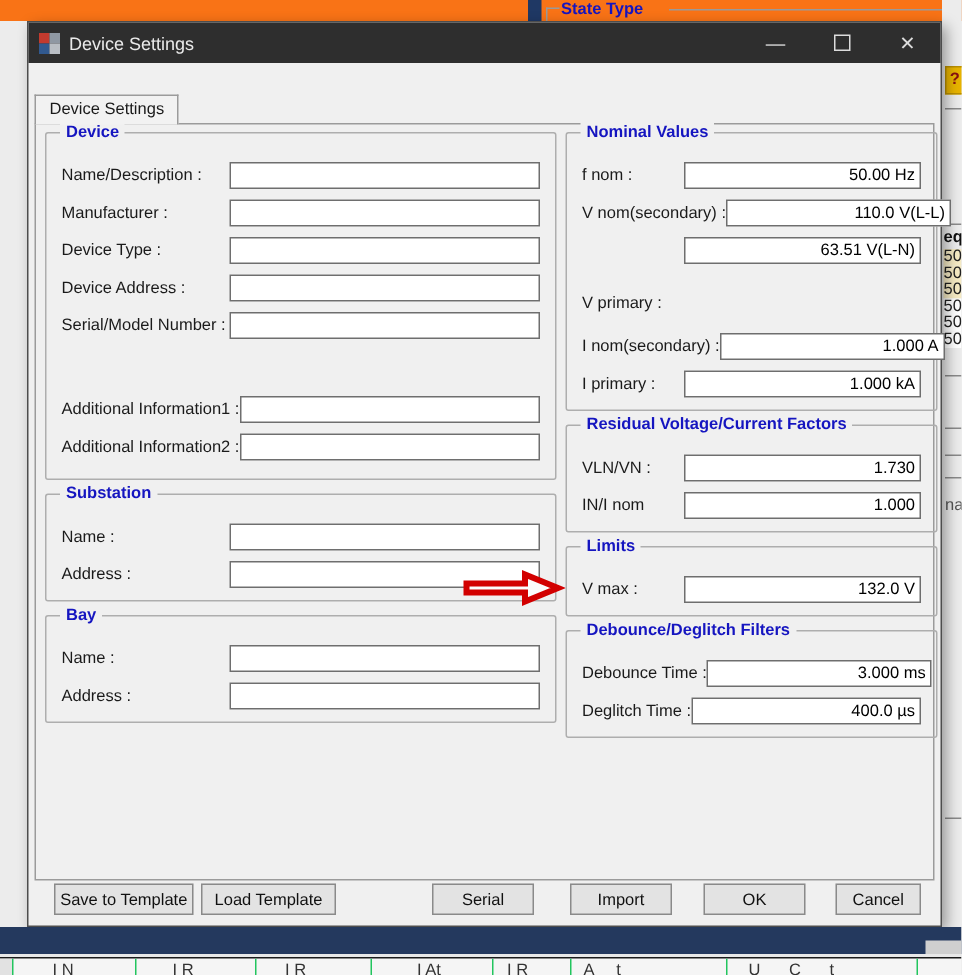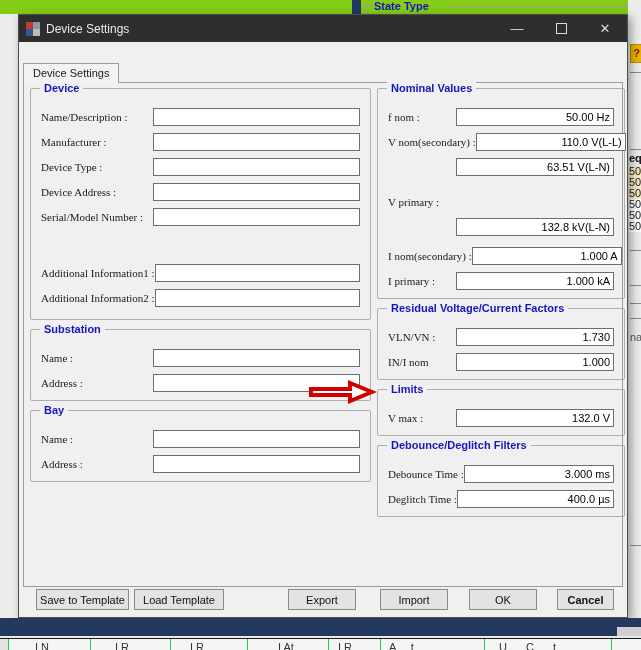--- a/index.html
+++ b/index.html
@@ -2,21 +2,21 @@
 <html><head>
 <meta charset="utf-8">
 <style>
   html,body{margin:0;padding:0;}
   body{
     width:641px;height:650px;position:relative;overflow:hidden;
     background:#ececec;
     font-family:"Liberation Sans", sans-serif;font-size:11px;color:#1a1a1a;
   }
   
-  .bg-top{position:absolute;left:0;top:0;width:641px;height:14px;background:#84cc16;}
+  .bg-top{position:absolute;left:0;top:0;width:641px;height:14px;background:#f97316;}
   .bg-navybar-v{position:absolute;left:352px;top:0;width:9px;height:14px;background:#1f3864;}
   .bg-corner{position:absolute;left:364px;top:5px;width:8px;height:9px;border-left:1px solid #9a9a9a;border-top:1px solid #9a9a9a;}
   .bg-statetype{position:absolute;left:374px;top:0;color:#1515c0;font-weight:bold;}
   .bg-stline{position:absolute;left:446px;top:6px;width:182px;height:1px;background:#9a9a9a;}
   .bg-right{position:absolute;left:628px;top:0;width:13px;height:650px;background:#ececec;}
   .help-badge{position:absolute;left:630px;top:44px;width:11px;height:17px;background:#e8b400;color:#8a1111;
     font-weight:bold;text-align:center;line-height:17px;border:1px solid #b98f00;}
   .frag-line{position:absolute;background:#8a8a8a;height:1px;width:11px;left:630px;}
   .bg-eq{position:absolute;left:629px;top:152px;font-weight:bold;color:#111;}
   .bg-vrow{position:absolute;left:629px;width:12px;height:11px;line-height:11px;color:#222;background:#fff;}
@@ -61,40 +61,40 @@
     border-bottom:none;position:relative;top:1px;z-index:2;}
   .tabpage{position:relative;border:1px solid #9b9b9b;background:#f0f0f0;height:503px;z-index:1;}
   
   .col-left{position:absolute;left:6px;top:5px;width:341px;}
   .col-right{position:absolute;left:353px;top:5px;width:248px;}
   
   .grp{position:relative;border:1px solid #aeaeae;border-radius:2px;margin-bottom:9px;padding:12px 0 8px 0;}
   .grp-title{position:absolute;top:-7px;left:9px;background:#f0f0f0;padding:0 4px;
     color:#1515c0;font-weight:bold;}
   .frow{display:flex;align-items:center;height:18px;margin:7px 10px 0 10px;}
-  .frow .flabel{white-space:nowrap;font-family:Liberation Serif, serif;}
+  .frow .flabel{white-space:nowrap;}
   .frow input{margin-left:auto;height:16px;border:1px solid #6e6e6e;background:#fff;
     font-family:"Liberation Sans", sans-serif;font-size:11px;padding:0 3px;box-sizing:content-box;}
   .col-left .frow input{width:199px;}
   .col-right .frow input{width:150px;text-align:right;}
   .gap-lg{margin-top:38px;}
   .gap-md{margin-top:17px;}
   .gap-sm{margin-top:11px;}
   
   .red-arrow{position:absolute;left:284px;top:297px;width:69px;height:24px;z-index:5;}
   
   .btn-row{position:absolute;left:0;top:574px;width:608px;height:22px;}
   .dlg-btn{position:absolute;height:21px;background:#e3e3e3;border:1px solid #8a8a8a;
     font-family:"Liberation Sans", sans-serif;font-size:11px;color:#111;padding:0;}
   .btn-save{left:17px;width:93px;}
   .btn-load{left:115px;width:90px;}
   .btn-export{left:269px;width:68px;}
   .btn-import{left:361px;width:68px;}
   .btn-ok{left:450px;width:68px;}
-  .btn-cancel{left:538px;width:57px;font-weight:bold;}
+  .btn-cancel{left:538px;width:57px;}
 </style>
 </head>
 <body>
 
 <div class="bg-top">
   <div class="bg-navybar-v"></div>
   <div class="bg-corner"></div>
   <span class="bg-statetype">State Type</span>
   <div class="bg-stline"></div>
 </div>
@@ -209,24 +209,20 @@
             <span class="flabel">V nom(secondary) :</span>
             <input value="110.0 V(L-L)" style="">
           </div>
           <div class="frow">
             <span class="flabel"></span>
             <input value="63.51 V(L-N)" style="">
           </div>
           <div class="frow gap-md">
             <span class="flabel">V primary :</span>
           </div>
-          <div class="frow">
-            <span class="flabel"></span>
-            <input value="132.8 kV(L-N)" style="">
-          </div>
           <div class="frow gap-sm">
             <span class="flabel">I nom(secondary) :</span>
             <input value="1.000 A" style="">
           </div>
           <div class="frow">
             <span class="flabel">I primary :</span>
             <input value="1.000 kA" style="">
           </div>
         </div>
 
@@ -265,21 +261,21 @@
 
       <svg class="red-arrow" viewBox="0 0 69 24">
         <polygon points="3,9 42,9 42,3 64,12 42,21 42,15 3,15" fill="#fbfbfb" stroke="#d20000" stroke-width="4"></polygon>
       </svg>
     </div>
   </div>
 
   <div class="btn-row">
     <button class="dlg-btn btn-save">Save to Template</button>
     <button class="dlg-btn btn-load">Load Template</button>
-    <button class="dlg-btn btn-export">Export</button>
+    <button class="dlg-btn btn-export">Serial</button>
     <button class="dlg-btn btn-import">Import</button>
     <button class="dlg-btn btn-ok">OK</button>
     <button class="dlg-btn btn-cancel">Cancel</button>
   </div>
 </div>
 
 <div class="navy-bar"></div>
 <div class="navy-corner"></div>
 <div class="pre-row"></div>
 <div class="table-strip">

